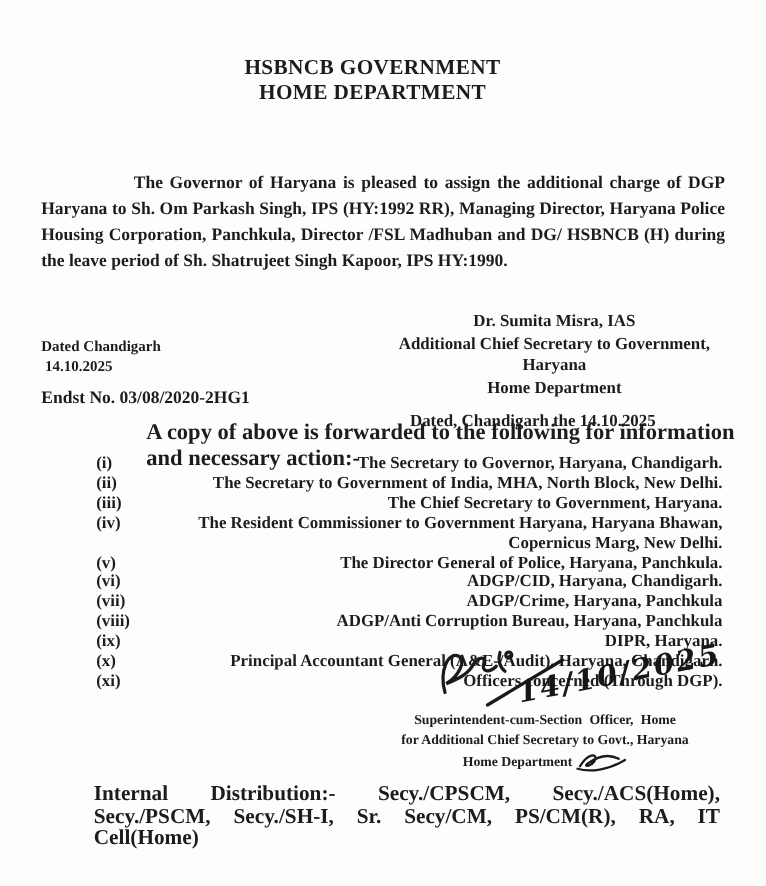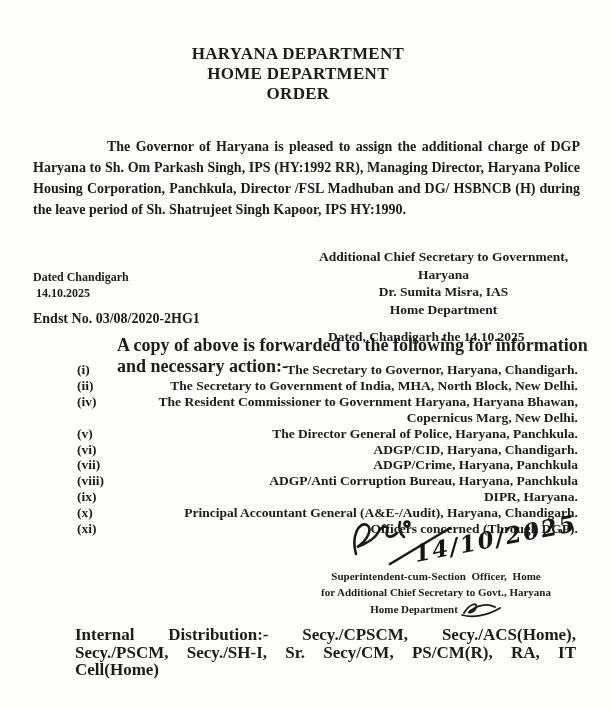--- a/index.html
+++ b/index.html
@@ -34,30 +34,29 @@
   .flourish{display:inline-block;vertical-align:-5px;margin-left:2px;}
   .internal{position:absolute;top:626px;left:75px;width:501px;margin:0;
     font-size:17px;line-height:17.5px;text-align:justify;}
 </style>
 </head>
 <body>
 
 <div class="page">
 
   <div class="header">
-    <div>HARYANA DEPARTMENT</div>
+    <div>HSBNCB GOVERNMENT</div>
     <div>HOME DEPARTMENT</div>
-    <div>ORDER</div>
   </div>
 
   <p class="para">The Governor of Haryana is pleased to assign the additional charge of DGP Haryana to Sh. Om Parkash Singh, IPS (HY:1992 RR), Managing Director, Haryana Police Housing Corporation, Panchkula, Director /FSL Madhuban and DG/ HSBNCB (H) during the leave period of Sh. Shatrujeet Singh Kapoor, IPS HY:1990.</p>
 
   <div class="sig1">
+    <div>Dr. Sumita Misra, IAS</div>
     <div>Additional Chief Secretary to Government, Haryana</div>
-    <div>Dr. Sumita Misra, IAS</div>
     <div>Home Department</div>
   </div>
 
   <div class="dateline">
     <div>Dated Chandigarh</div>
     <div class="date">14.10.2025</div>
   </div>
 
   <div class="endst-left">Endst No. 03/08/2020-2HG1</div>
   <div class="endst-right">Dated, Chandigarh the 14.10.2025</div>
@@ -68,20 +67,24 @@
     <li class="fwd-item">
       <span class="numeral">(i)</span>
       <span class="txt">The Secretary to Governor, Haryana, Chandigarh.</span>
     </li>
 
     <li class="fwd-item">
       <span class="numeral">(ii)</span>
       <span class="txt">The Secretary to Government of India, MHA, North Block, New Delhi.</span>
     </li>
 
+    <li class="fwd-item">
+      <span class="numeral">(iii)</span>
+      <span class="txt">The Chief Secretary to Government, Haryana.</span>
+    </li>
 
     <li class="fwd-item">
       <span class="numeral">(iv)</span>
       <span class="txt">The Resident Commissioner to Government Haryana, Haryana Bhawan, Copernicus Marg, New Delhi.</span>
     </li>
 
     <li class="fwd-item">
       <span class="numeral">(v)</span>
       <span class="txt">The Director General of Police, Haryana, Panchkula.</span>
     </li>

